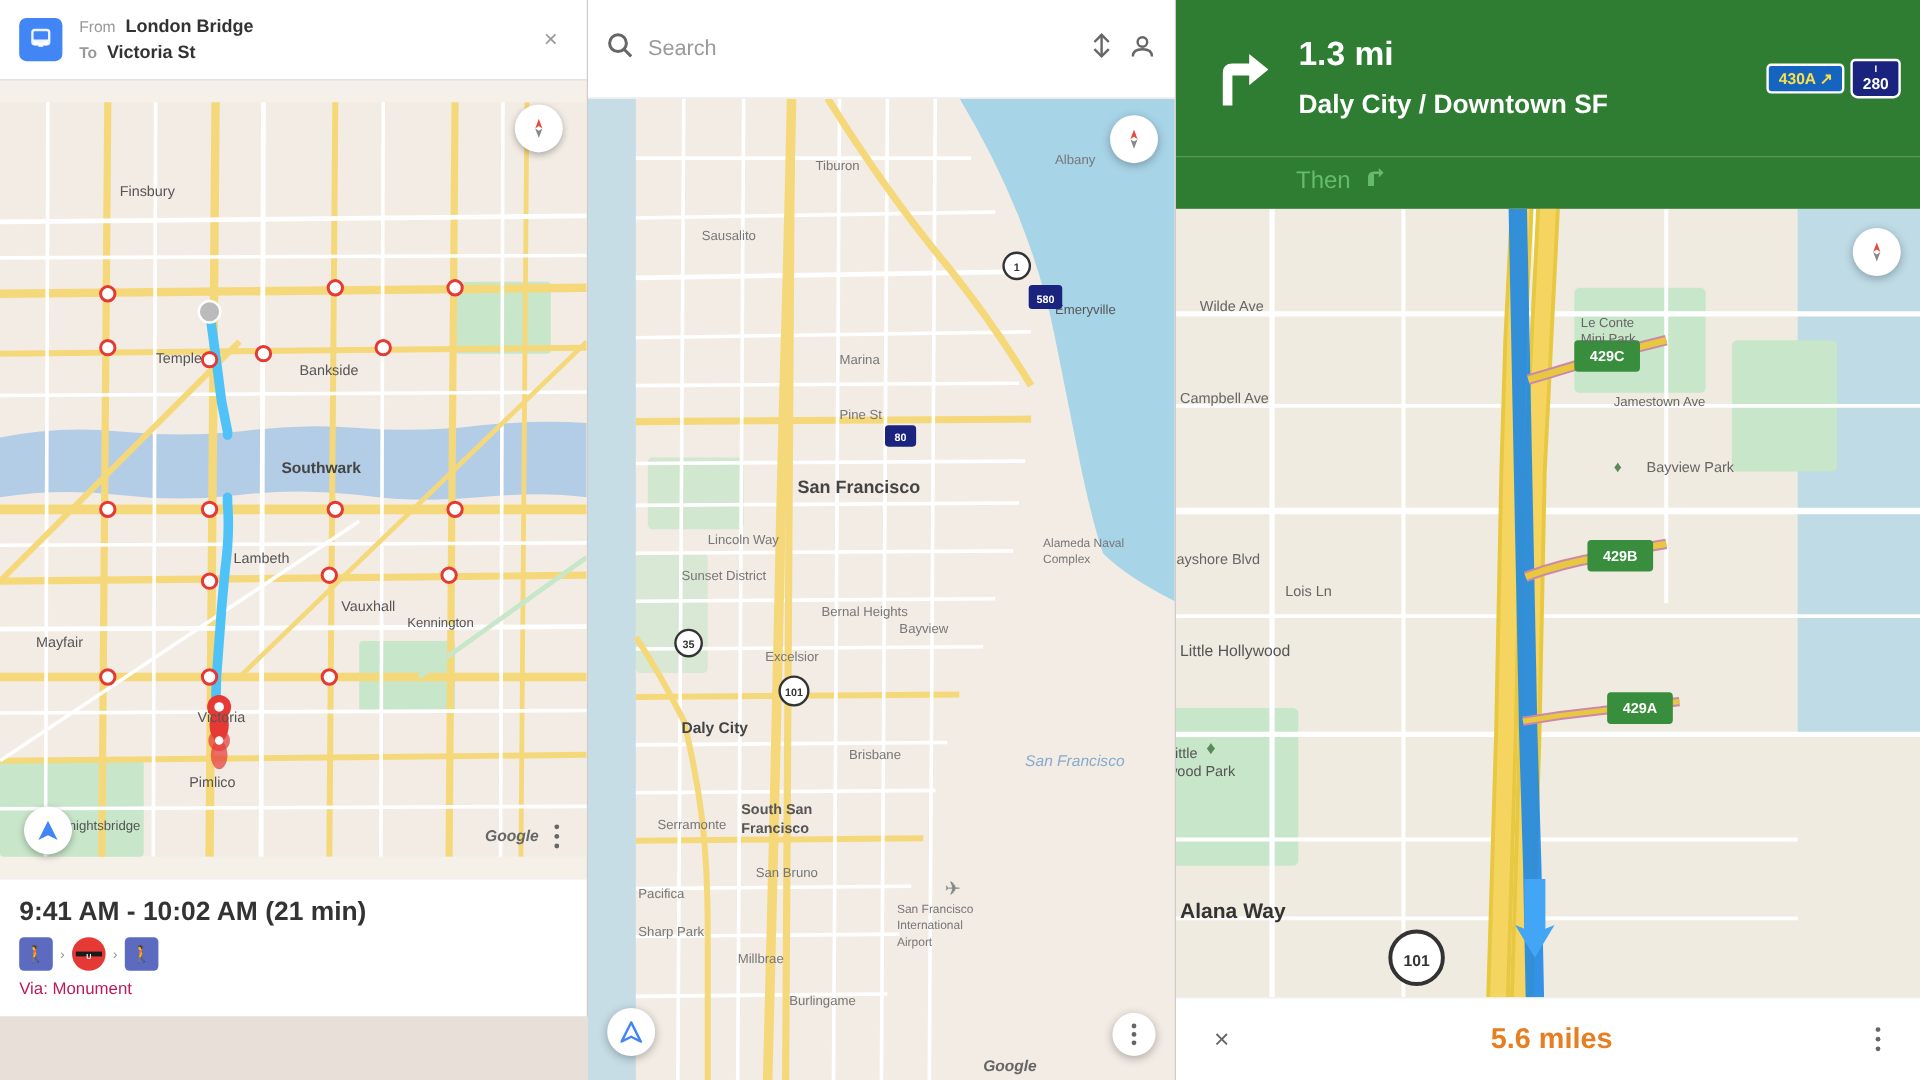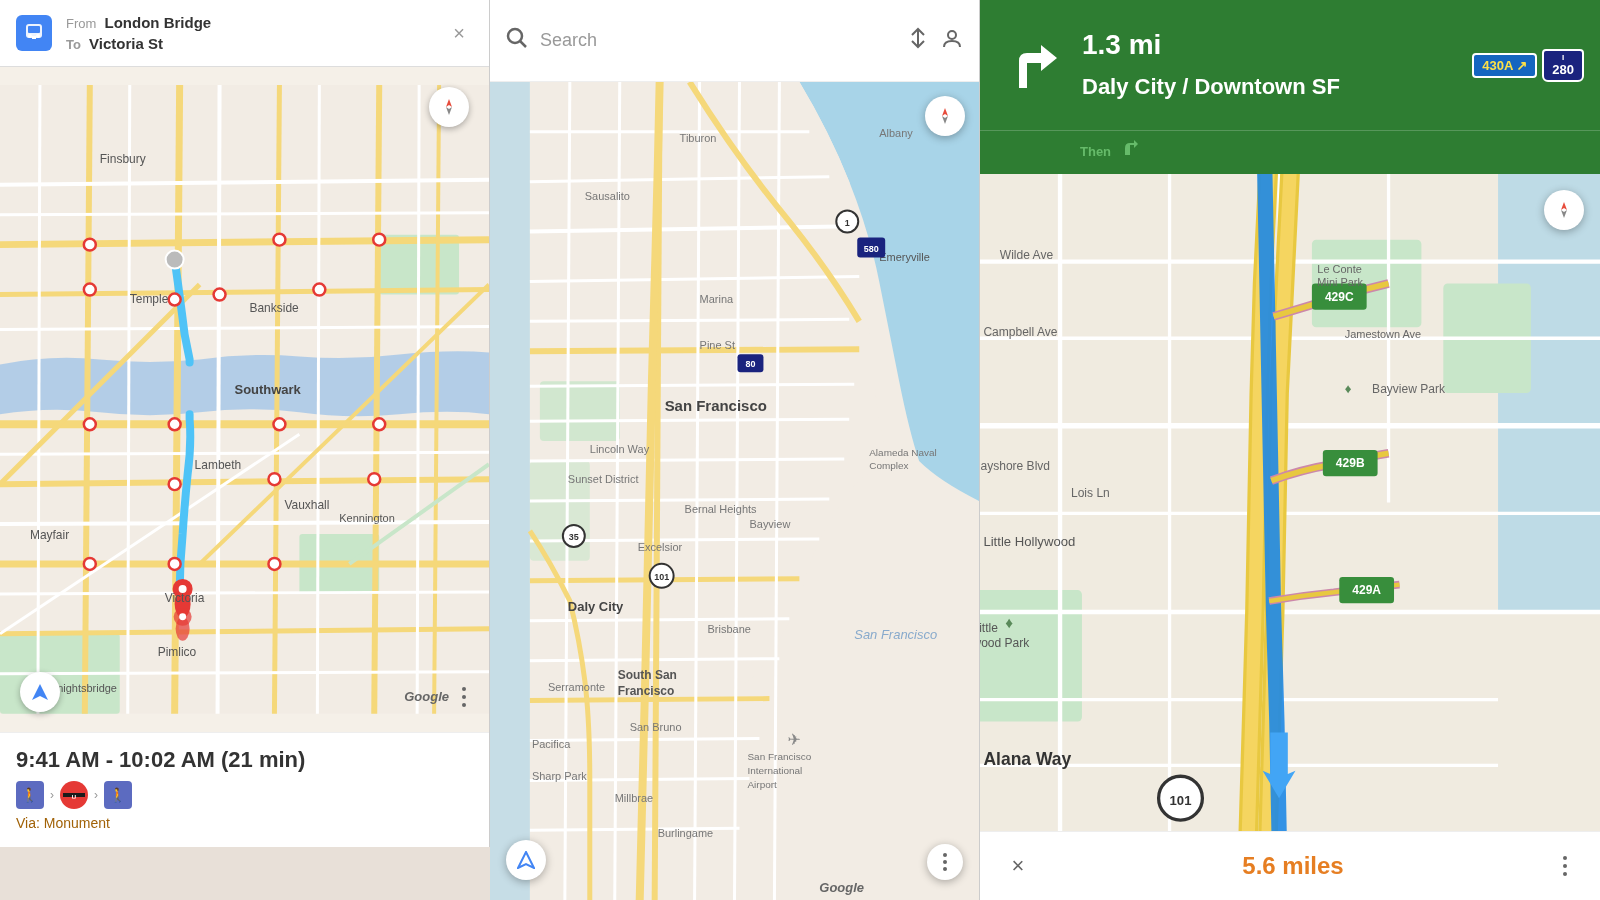--- a/index.html
+++ b/index.html
@@ -193,21 +193,21 @@
     .mode-tube { background: #E53935; color: white; border-radius: 50%; }
     .mode-walk2 { background: #5C6BC0; color: white; }
 
     .arrow-icon {
       color: #999;
       font-size: 12px;
     }
 
     .via-text {
       font-size: 14px;
-      color: #a16207;
+      color: #be185d;
     }
 
     
     .panel2 {
       width: 490px;
       height: 900px;
       display: flex;
       flex-direction: column;
       border-right: 1px solid #ccc;
       position: relative;
@@ -312,22 +312,22 @@
       background: #2e7d32;
       padding: 8px 16px 10px 100px;
       display: flex;
       align-items: center;
       gap: 8px;
       border-top: 1px solid rgba(255,255,255,0.2);
     }
 
     .then-label {
       color: #66BB6A;
-      font-size: 13px;
-      font-weight: 700;
+      font-size: 20px;
+      font-weight: 400;
     }
 
     .then-turn-icon {
       color: #66BB6A;
       font-size: 18px;
     }
 
     .nav-map {
       flex: 1;
       position: relative;

